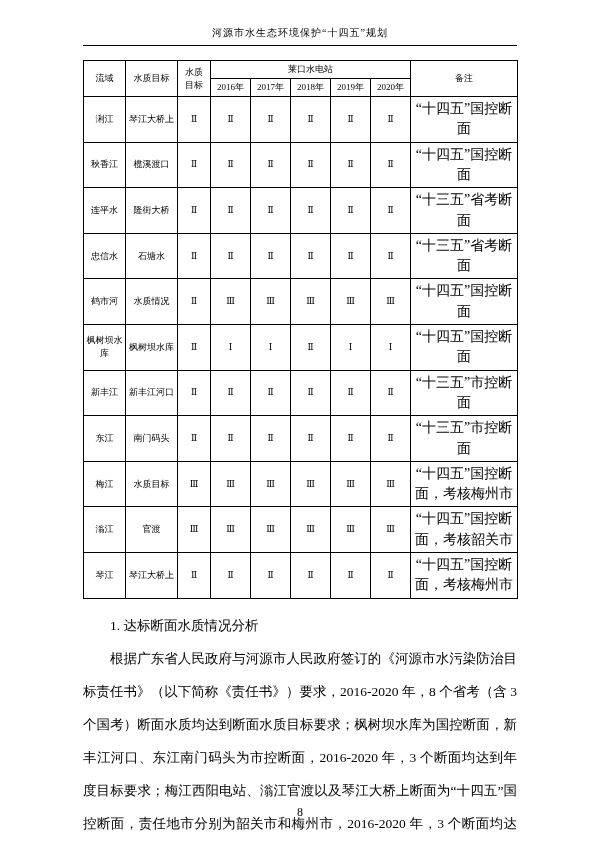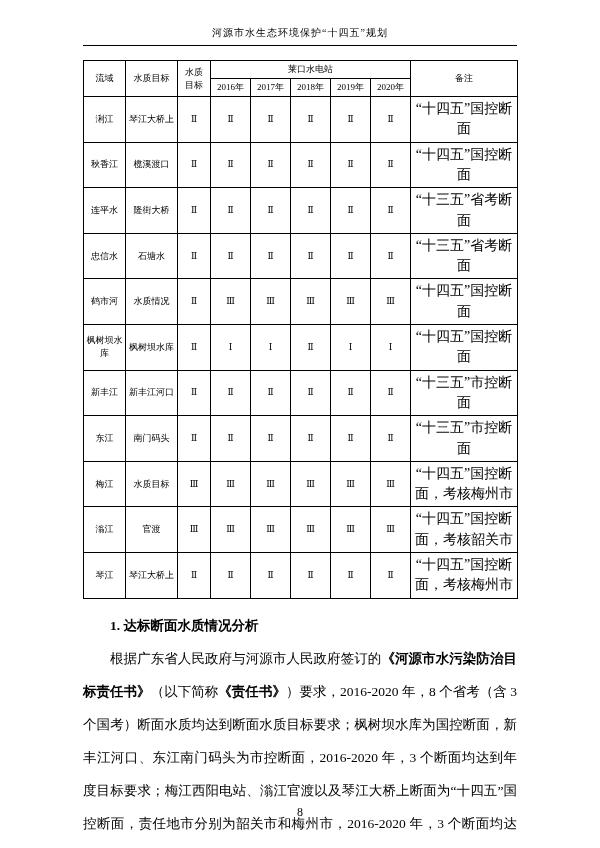--- a/index.html
+++ b/index.html
@@ -43,21 +43,21 @@
   .wq-table th.narrow { padding: 2px 6px; }
   .wq-table td.remark { font-size: 14px; padding: 2px 3px; }
   .doc-body {
     margin-top: 10px;
     font-size: 13.5px;
     line-height: 33px;
     text-align: justify;
   }
   .doc-body p { margin: 0; text-indent: 2em; }
   .doc-body p.heading { font-weight: bold; }
-  .doc-body .bold { font-weight: bold; }
+  .doc-body .bold { font-weight: normal; }
   .page-number {
     position: absolute;
     bottom: 28px; left: 0; right: 0;
     text-align: center;
     font-size: 12px;
   }
 </style>
 </head>
 <body>
 

